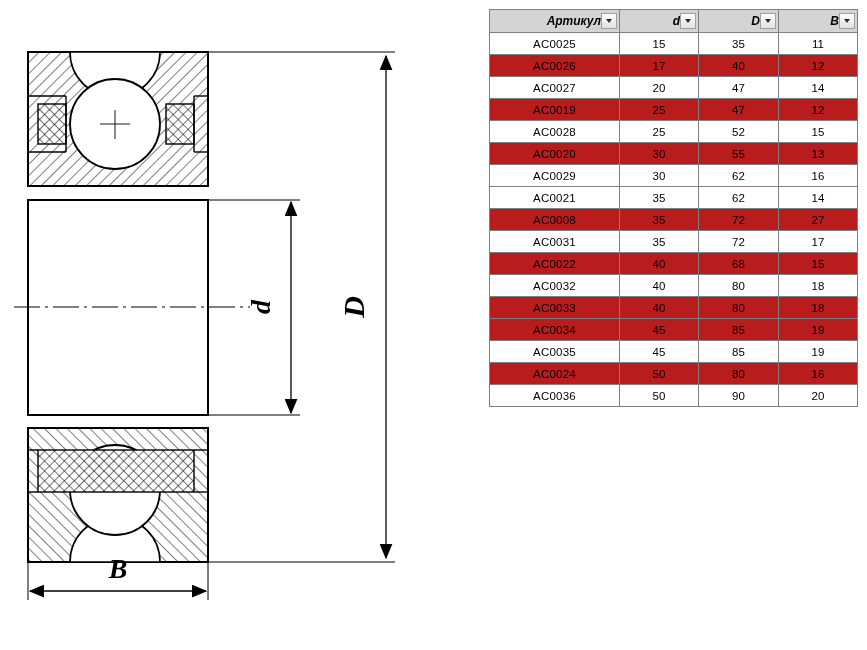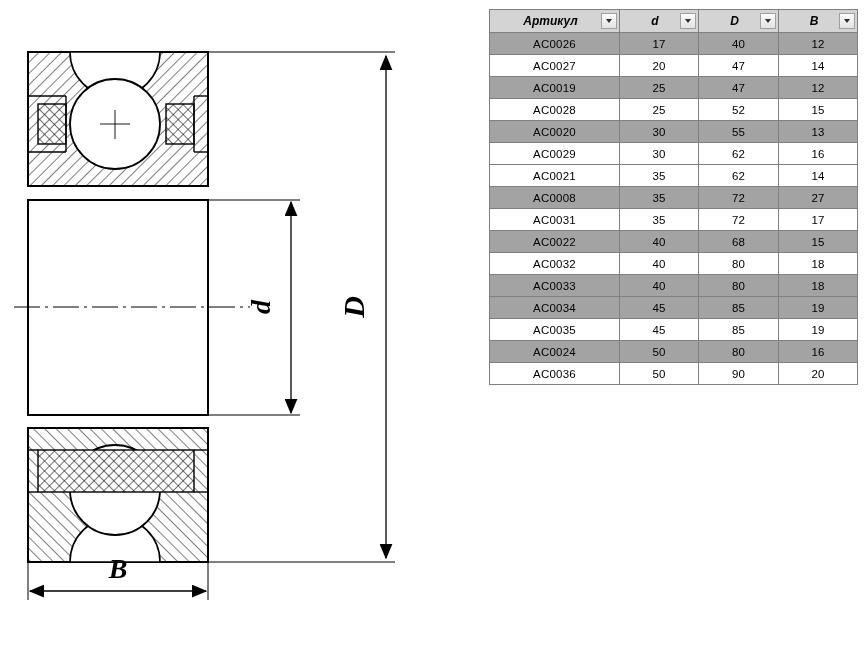--- a/index.html
+++ b/index.html
@@ -66,42 +66,42 @@
 
   .hdr-inner {
     display: flex;
     align-items: center;
     justify-content: center;
     height: 100%;
     position: relative;
   }
   .hdr-label {
     flex: 1;
-    text-align: center;
+    text-align: right;
     padding-left: 10px;
   }
   .filter-btn {
     width: 14px;
     height: 14px;
     border: 1px solid #a0a0a0;
     background: linear-gradient(#fdfdfd, #e2e2e2);
     margin-right: 2px;
     display: inline-flex;
     align-items: center;
     justify-content: center;
     flex: 0 0 auto;
   }
   .filter-btn .arrow {
     width: 0; height: 0;
     border-left: 3px solid transparent;
     border-right: 3px solid transparent;
     border-top: 4px solid #2b2b2b;
   }
   tbody tr.odd td  { background: #ffffff; }
-  tbody tr.even td { background: #a3a3a3; }
+  tbody tr.even td { background: #b91c1c; }
   td.art { font-size: 11.5px; letter-spacing: 0.2px; }
 
   
 </style>
 </head>
 <body>
 
 <div id="root">
 
   <div id="drawing">
@@ -231,20 +231,26 @@
             <div class="hdr-inner">
               <span class="hdr-label">B</span>
               <span class="filter-btn">
                   <span class="arrow"></span>
                 </span>
             </div>
           </th>
         </tr>
       </thead>
       <tbody id="tbody">
+          <tr class="odd">
+            <td class="art">AC0025</td>
+            <td>15</td>
+            <td>35</td>
+            <td>11</td>
+          </tr>
           <tr class="even">
             <td class="art">AC0026</td>
             <td>17</td>
             <td>40</td>
             <td>12</td>
           </tr>
           <tr class="odd">
             <td class="art">AC0027</td>
             <td>20</td>
             <td>47</td>

